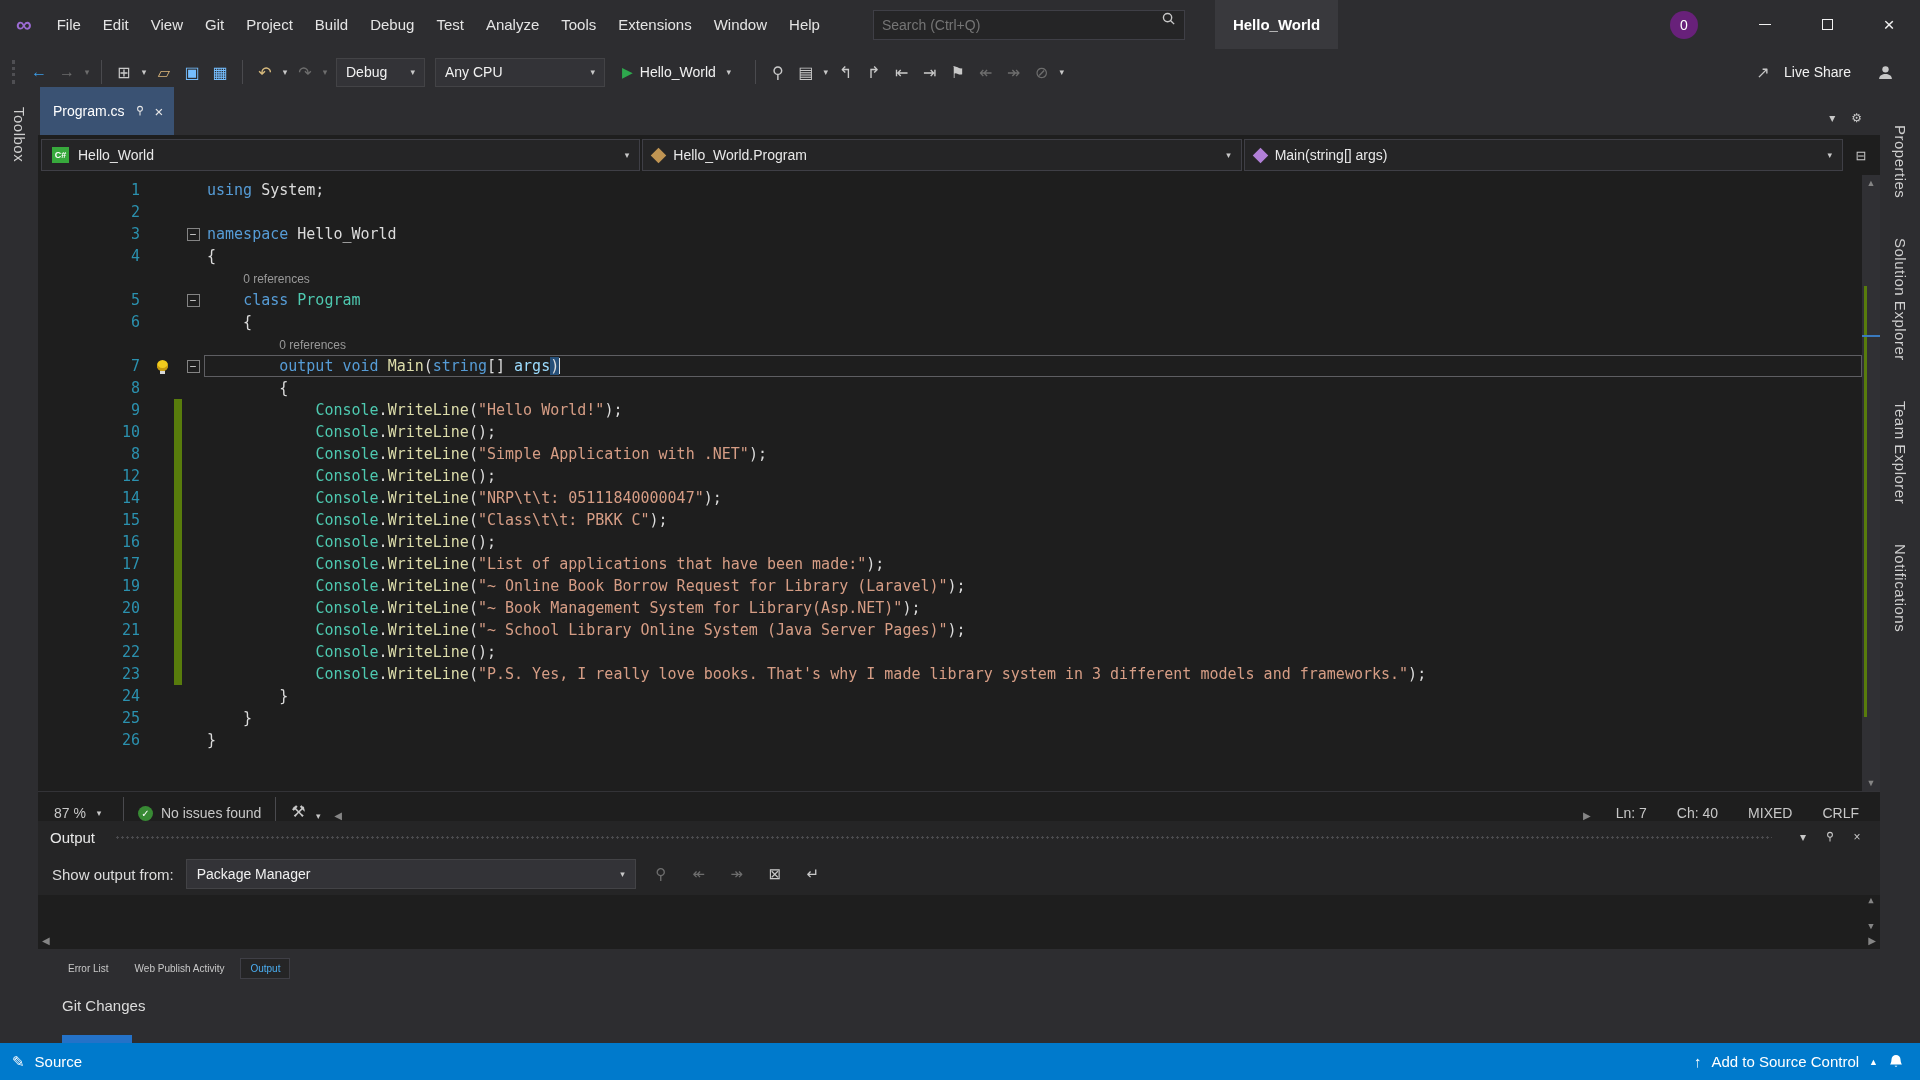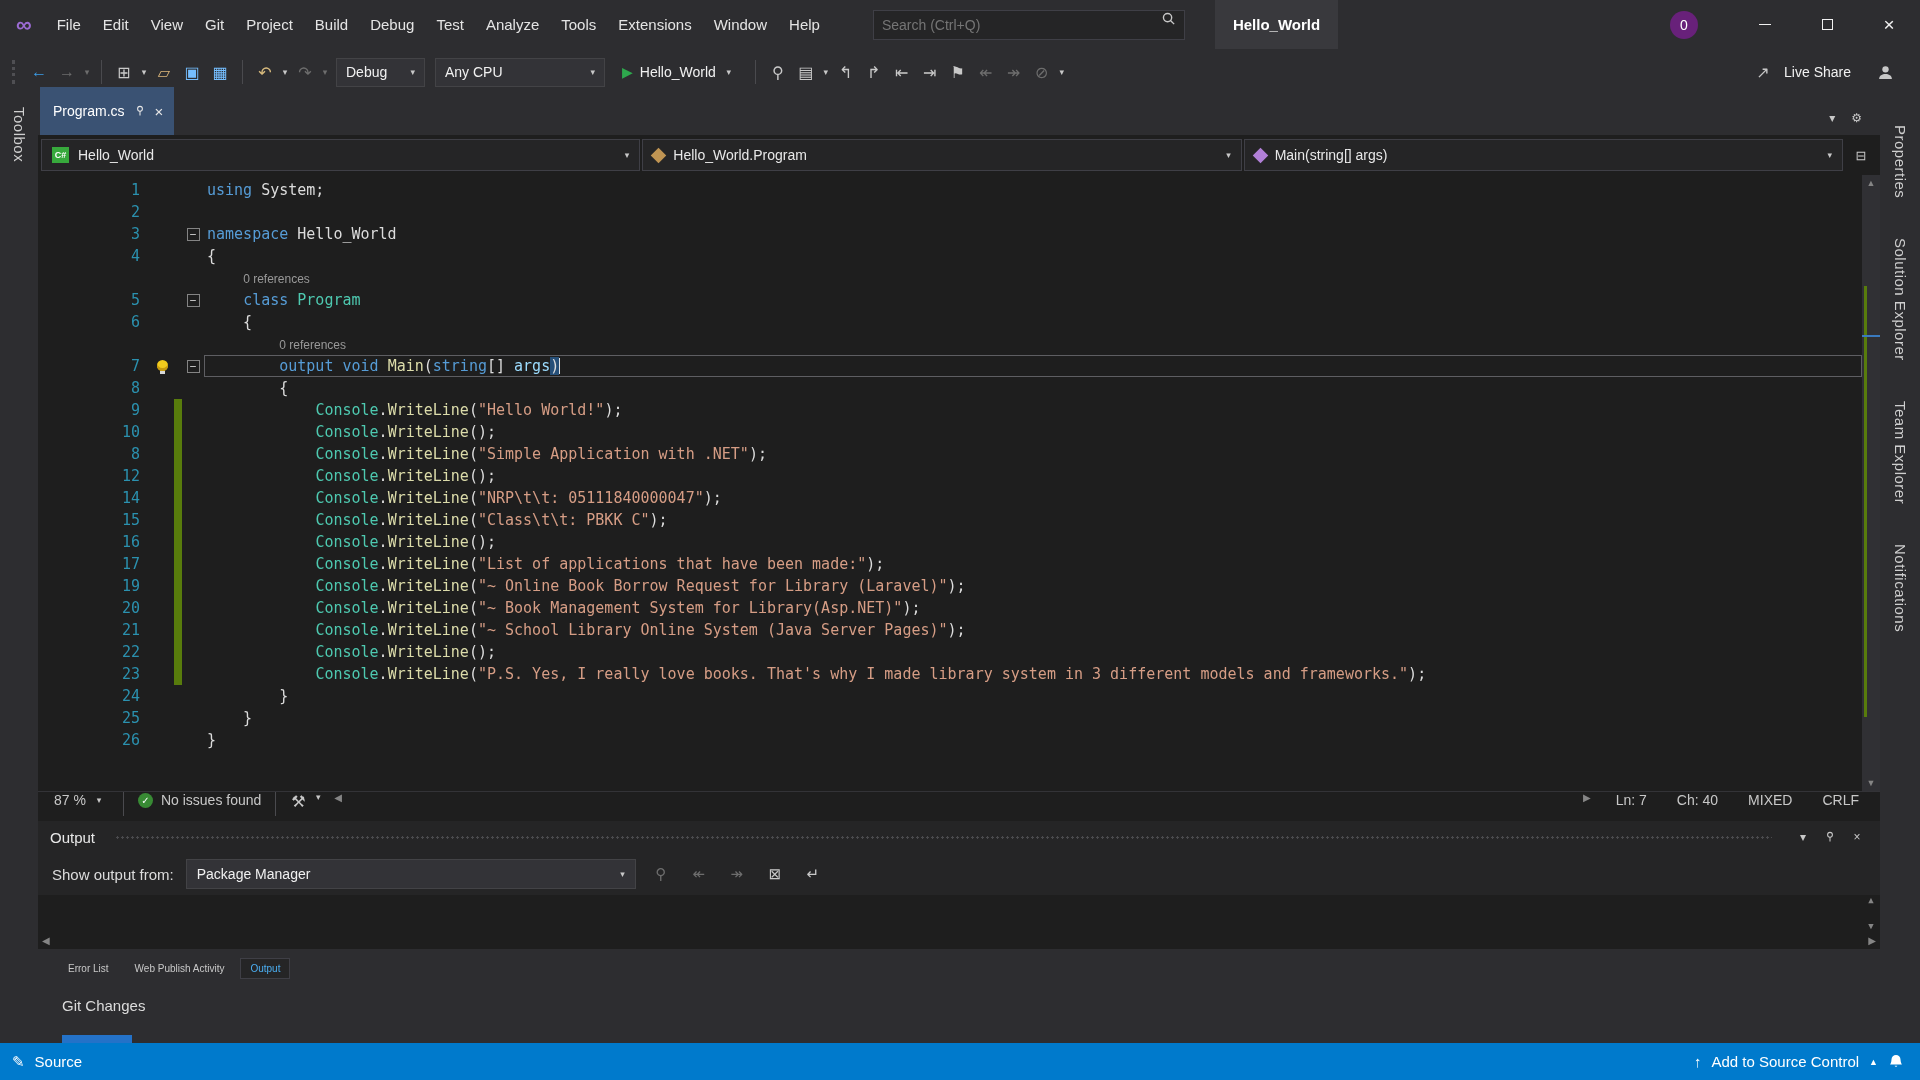--- a/index.html
+++ b/index.html
@@ -95,21 +95,21 @@
   .tk-h { color:var(--plain-text,#dcdcdc); background:var(--match-highlight,#264f78); }
   .caret { display:inline-block; width:1px; height:16px; background:#e0e0e0; vertical-align:-3px; }
   .lens { font-family:"Liberation Sans",sans-serif; font-size:12px; color:var(--codelens,#999999); }
   .vscroll { position:absolute; top:0; right:0; width:18px; height:100%; background:#303034;
     display:flex; flex-direction:column; justify-content:space-between; align-items:center; color:#858585; font-size:9px; }
   .vscroll span { line-height:16px; }
   .vs-mark-green { position:absolute; left:2px; top:18%; width:3px; height:70%; background:var(--change-bar,#587c0c); }
   .vs-caret-mark { position:absolute; left:0; top:26%; width:100%; height:2px; background:#3a7abf; }
 
   
-  .ed-status { height:30px; background:#1e1e1e; border-top:1px solid #333337; display:flex; align-items:flex-start;
+  .ed-status { height:30px; background:#1e1e1e; border-top:1px solid #333337; display:flex; align-items:flex-end;
     font-size:14px; color:#c8c8c8; padding:0 6px; }
   .zoom { display:flex; align-items:center; gap:7px; padding:0 10px; }
   .health { display:flex; align-items:center; gap:8px; padding:0 6px; }
   .chk { width:15px; height:15px; border-radius:50%; background:var(--error-free-green,#388a34); color:#fff;
     font-size:10px; display:flex; align-items:center; justify-content:center; }
   .hscroll { flex:1; display:flex; align-items:center; color:#858585; font-size:10px; margin:0 10px; }
   .hscroll .track { flex:1; height:4px; }
   .edst-item { padding:0 15px; }
 
   

